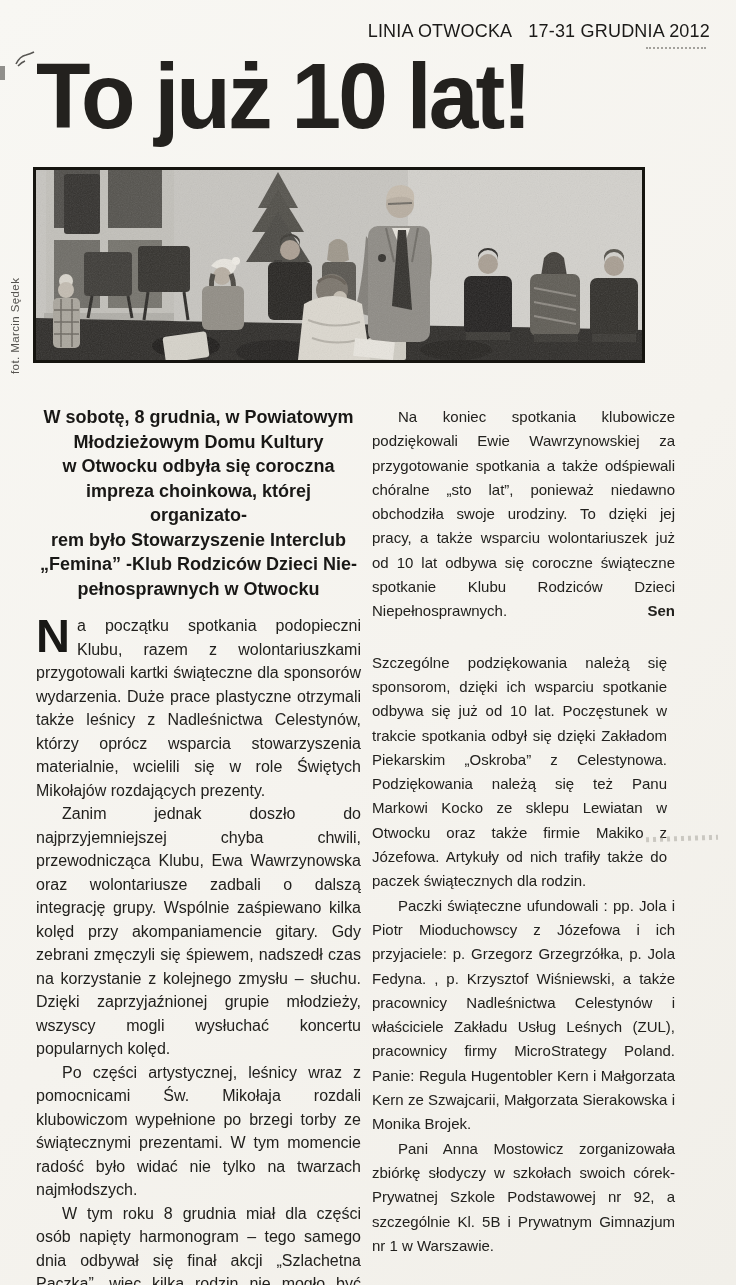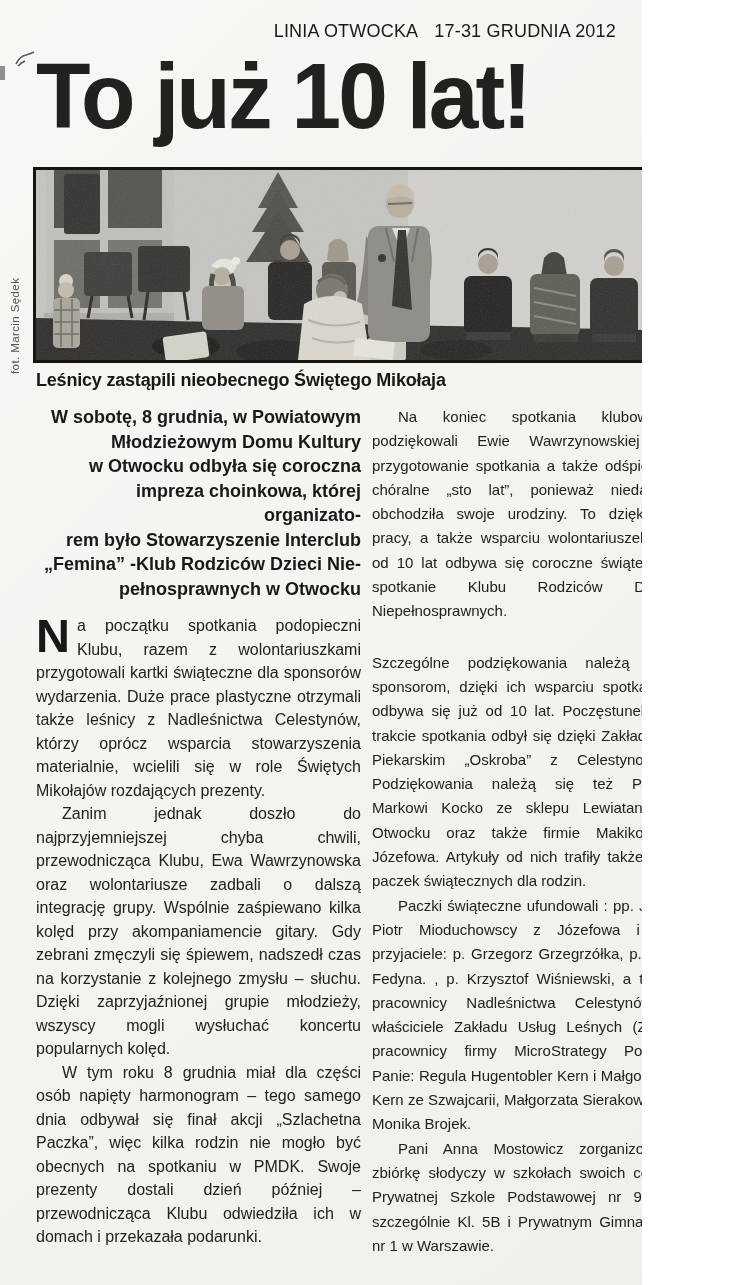--- a/index.html
+++ b/index.html
@@ -1,17 +1,17 @@
 <!DOCTYPE html>
 <html><head>
 <meta charset="utf-8">
 <style>
   html,body{margin:0;padding:0;}
   .page{
-    position:relative; width:642px; height:1285px; overflow:hidden;
+    position:relative; width:736px; height:1285px; overflow:hidden;
     background:linear-gradient(135deg,#f8f7f3 0%,#f5f3ee 55%,#f1efe9 100%);
     font-family:"Liberation Sans",sans-serif; color:#211f1d;
   }
   .masthead{
     position:absolute; top:21px; right:26px; font-size:18px; color:#1b1a18;
     letter-spacing:.2px; white-space:nowrap;
   }
   .masthead .issue{margin-left:16px;}
   .headline{
     position:absolute; left:36px; top:50px; margin:0;
@@ -30,21 +30,21 @@
   }
   .caption{
     position:absolute; left:36px; top:370px; font-size:18px; font-weight:700;
     letter-spacing:-.2px; color:#181713;
   }
   .col{position:absolute; top:405px;}
   .col-left{left:36px; width:325px;}
   .col-right{left:372px; width:303px;}
   .lede{
     font-size:18px; font-weight:700; line-height:24.5px; margin:0 0 13px 0;
-    white-space:pre-line; color:#191816; text-align:right;
+    white-space:pre-line; color:#191816; text-align:center;
   }
   .body{font-size:16px; line-height:23.5px; text-align:justify; margin:0; color:#22211e;}
   .col-right .body{font-size:15px; line-height:24.3px;}
   .indent{text-indent:26px;}
   .dropcap{
     float:left; font-size:47px; line-height:37px; font-weight:700;
     padding:3px 7px 0 0; color:#191816;
   }
   .sig{float:right; font-weight:700;}
   .sponsors{margin-top:27px; padding-right:8px;}
@@ -188,32 +188,32 @@
         <circle cx="304" cy="128" r="7" fill="#c5beb2"></circle>
         <path d="M268,134 Q296,118 326,134 L334,190 L262,190 Z" fill="#dcd8cf"></path>
         <path d="M272,150 q24,10 52,2 M276,168 q22,8 46,2" stroke="#b5b1a8" stroke-width="2" fill="none"></path>
         <rect x="318" y="170" width="40" height="18" fill="#e8e5de" transform="rotate(6 338 179)"></rect>
       </g>
       <rect x="0" y="0" width="606" height="190" filter="url(#grain)" opacity="0.16"></rect>
     </svg>
   </figure>
 
   <div class="photo-credit">fot. Marcin Sędek</div>
-  <div class="caption">Leśnicy zastąpili nieobecnego Świętego Mikołaja</div>
 
   <div class="col col-left">
     <p class="lede">W sobotę, 8 grudnia, w Powiatowym
 Młodzieżowym Domu Kultury
 w Otwocku odbyła się coroczna
 impreza choinkowa, której organizato-
 rem było Stowarzyszenie Interclub
 „Femina” -Klub Rodziców Dzieci Nie-
 pełnosprawnych w Otwocku</p>
     <p class="body"><span class="dropcap">N</span><span>a początku spotkania podopieczni Klubu, razem z wolontariuszkami przygotowali kartki świąteczne dla sponsorów wydarzenia. Duże prace plastyczne otrzymali także leśnicy z Nadleśnictwa Celestynów, którzy oprócz wsparcia stowarzyszenia materialnie, wcielili się w role Świętych Mikołajów rozdających prezenty.</span></p>
     <p class="body indent">Zanim jednak doszło do najprzyjemniejszej chyba chwili, przewodnicząca Klubu, Ewa Wawrzynowska oraz wolontariusze zadbali o dalszą integrację grupy. Wspólnie zaśpiewano kilka kolęd przy akompaniamencie gitary. Gdy zebrani zmęczyli się śpiewem, nadszedł czas na korzystanie z kolejnego zmysłu – słuchu. Dzięki zaprzyjaźnionej grupie młodzieży, wszyscy mogli wysłuchać koncertu popularnych kolęd.</p>
+    <p class="body indent">Po części artystycznej, leśnicy wraz z pomocnicami Św. Mikołaja rozdali klubowiczom wypełnione po brzegi torby ze świątecznymi prezentami. W tym momencie radość było widać nie tylko na twarzach najmłodszych.</p>
     <p class="body indent">W tym roku 8 grudnia miał dla części osób napięty harmonogram – tego samego dnia odbywał się finał akcji „Szlachetna Paczka”, więc kilka rodzin nie mogło być obecnych na spotkaniu w PMDK. Swoje prezenty dostali dzień później – przewodnicząca Klubu odwiedziła ich w domach i przekazała podarunki.</p>
   </div>
 
   <div class="col col-right">
     <p class="body indent"><span>Na koniec spotkania klubowicze podziękowali Ewie Wawrzynowskiej za przygotowanie spotkania a także odśpiewali chóralne „sto lat”, ponieważ niedawno obchodziła swoje urodziny. To dzięki jej pracy, a także wsparciu wolontariuszek już od 10 lat odbywa się coroczne świąteczne spotkanie Klubu Rodziców Dzieci Niepełnosprawnych.</span> <span class="sig">Sen</span></p>
     <p class="body sponsors"><strong>Szczególne podziękowania należą się sponsorom,</strong><span> dzięki ich wsparciu spotkanie odbywa się już od 10 lat. Poczęstunek w trakcie spotkania odbył się dzięki Zakładom Piekarskim „Oskroba” z Celestynowa. Podziękowania należą się też Panu Markowi  Kocko ze sklepu Lewiatan w Otwocku oraz także firmie Makiko z Józefowa. Artykuły od nich trafiły także do paczek świątecznych dla rodzin.</span></p>
     <p class="body indent sponsors-list">Paczki świąteczne ufundowali : pp. Jola i Piotr Mioduchowscy z Józefowa i ich przyjaciele: p. Grzegorz  Grzegrzółka, p. Jola Fedyna. , p. Krzysztof Wiśniewski, a także pracownicy Nadleśnictwa Celestynów i właściciele Zakładu Usług Leśnych (ZUL), pracownicy firmy MicroStrategy Poland. Panie: Regula Hugentobler Kern i Małgorzata Kern ze Szwajcarii, Małgorzata Sierakowska i Monika Brojek.</p>
     <p class="body indent">Pani Anna Mostowicz zorganizowała zbiórkę słodyczy w szkołach swoich córek- Prywatnej  Szkole Podstawowej nr 92, a szczególnie Kl. 5B i Prywatnym Gimnazjum nr 1 w Warszawie.</p>
   </div>
 

